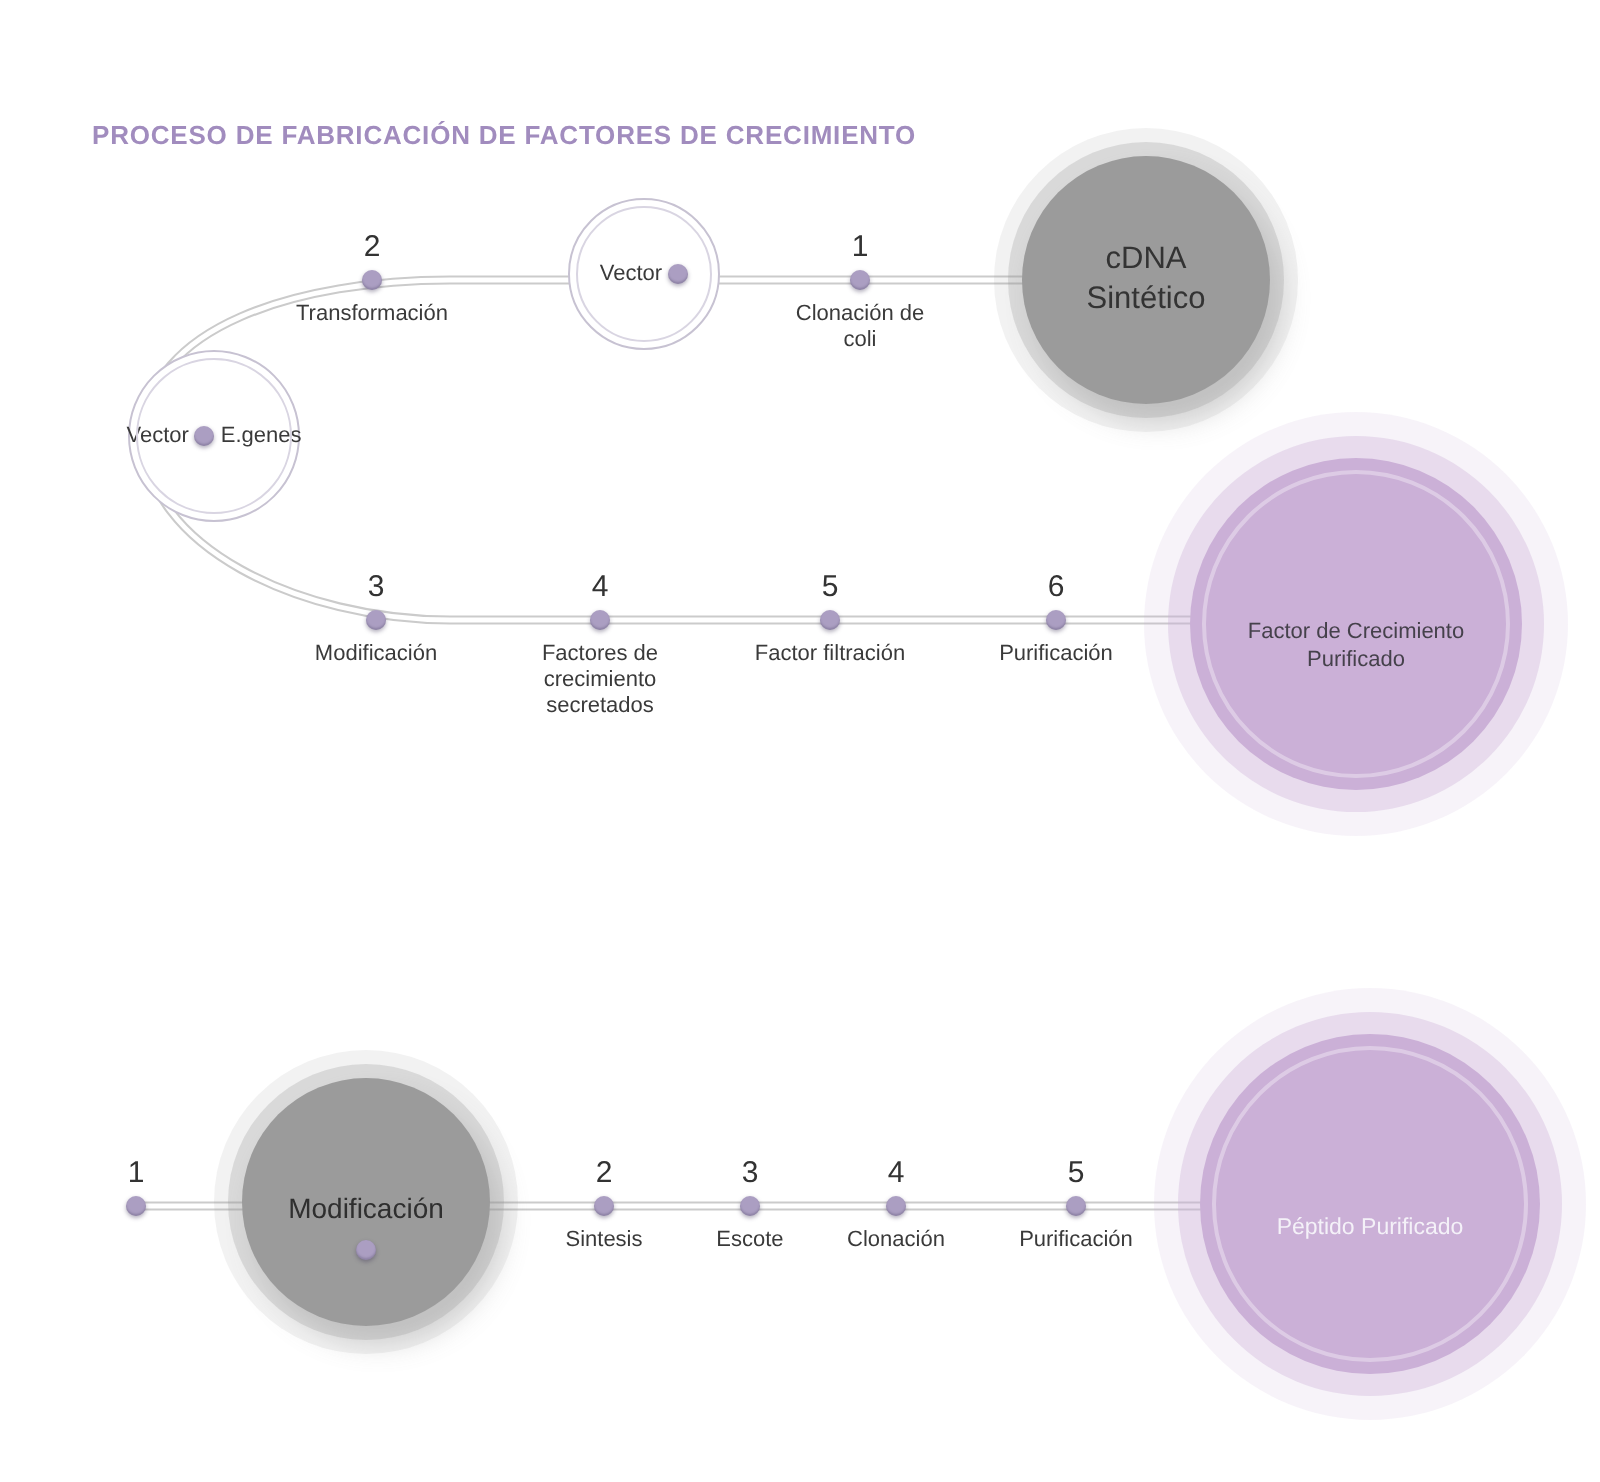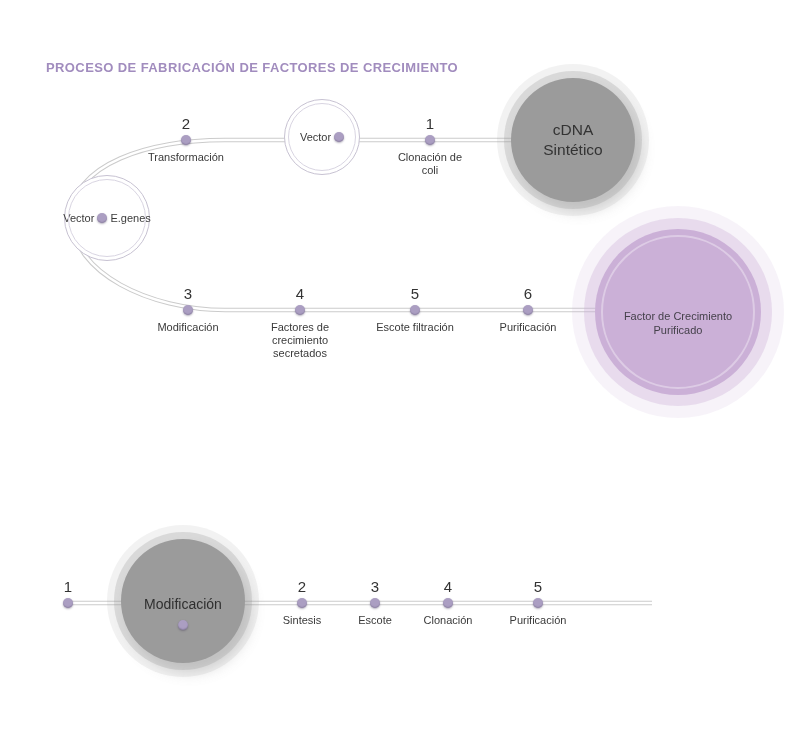--- a/index.html
+++ b/index.html
@@ -127,34 +127,37 @@
   <div class="step" style="left:300px; top:285px">
     <div class="step-num">4</div>
     <div class="step-dot"></div>
     <div class="step-label">Factores de
 crecimiento
 secretados</div>
   </div>
   <div class="step" style="left:415px; top:285px">
     <div class="step-num">5</div>
     <div class="step-dot"></div>
-    <div class="step-label">Escote filtración</div>
+    <div class="step-label">Factor filtración</div>
   </div>
   <div class="step" style="left:528px; top:285px">
     <div class="step-num">6</div>
     <div class="step-dot"></div>
     <div class="step-label">Purificación</div>
   </div>
 
 
   <div class="big-circle gray" style="left:121px; top:539px; width:124px; height:124px; gap:7px">
     <div class="small-label dark">Modificación</div>
     <div class="node-dot"></div>
   </div>
 
+  <div class="big-circle purple" style="left:600px; top:517px; width:170px; height:170px">
+    <div class="small-label light">Péptido Purificado</div>
+  </div>
 
   <div class="step" style="left:68px; top:578px">
     <div class="step-num">1</div>
     <div class="step-dot"></div>
   </div>
   <div class="step" style="left:302px; top:578px">
     <div class="step-num">2</div>
     <div class="step-dot"></div>
     <div class="step-label">Sintesis</div>
   </div>

